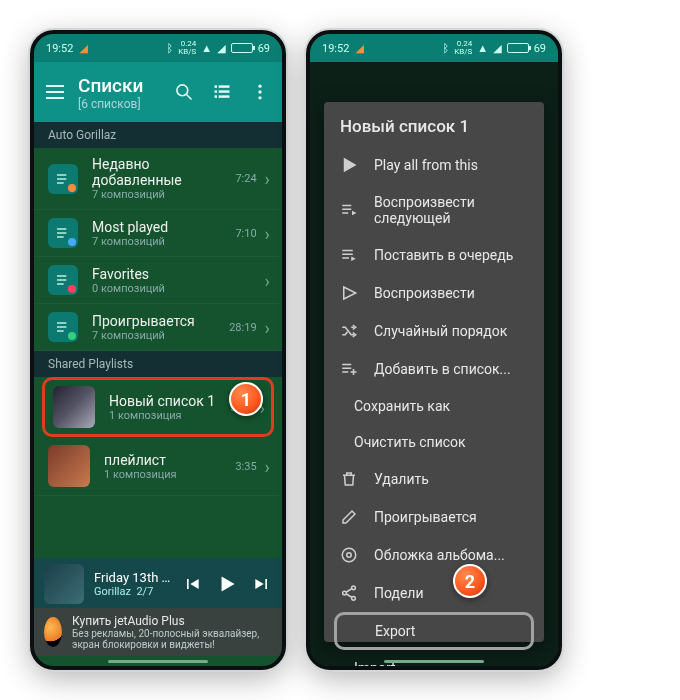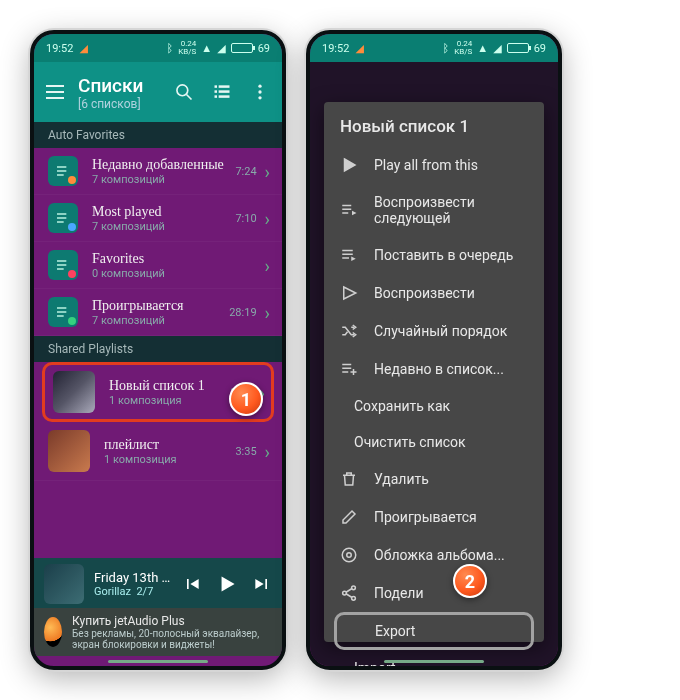--- a/index.html
+++ b/index.html
@@ -7,21 +7,21 @@
     background: #fff;
     width: 680px; height: 700px;
     font-family: Roboto, -apple-system, sans-serif;
     display: flex;
     gap: 20px;
     padding: 30px;
     position: relative;
   }
   .phone {
     width: 256px; height: 640px;
-    background: #701a75;
+    background: #14532d;
     border-radius: 24px;
     border: 4px solid #0a1012;
     box-shadow: 0 0 0 2px #d6d6d6, 0 8px 30px rgba(0,0,0,.3);
     overflow: hidden;
     position: relative;
     color: #eaeaea;
   }
   
   .status {
     height: 28px;
@@ -68,21 +68,21 @@
   }
   .row .thumb{
     width:30px;height:30px;border-radius:6px;
     display:flex;align-items:center;justify-content:center;
     margin-right:14px;flex-shrink:0;
   }
   .row .thumb.img{width:42px;height:42px;border-radius:6px;}
   .t-teal{background:#0d7a71;}
   .dot{width:8px;height:8px;border-radius:50%;position:absolute;margin-left:20px;margin-top:18px;}
   .row .meta{flex:1;min-width:0;}
-  .row .name{font-size:14px;color:#f0f0f0;font-family:Liberation Serif, serif;}
+  .row .name{font-size:14px;color:#f0f0f0;}
   .row .sub{font-size:11px;color:#8aa;}
   .row .dur{font-size:11px;color:#8aa;margin-right:8px;}
   .chev{color:#6a8;font-size:18px;}
   .row.hl{border:3px solid #e23c1f;border-radius:10px;margin:0 8px;padding:6px 6px 6px 8px;}
   
   .art1{background:linear-gradient(135deg,#223 0%,#556 50%,#aab 100%);}
   .art2{background:linear-gradient(135deg,#7a3b2a,#c97a4e);}
   .art3{background:linear-gradient(135deg,#1b3f4a,#3d6d74);}
   
   .np{
@@ -175,21 +175,21 @@
           <rect x="8" y="16" width="13" height="3"></rect>
         </svg>
       <svg class="ico" viewBox="0 0 24 24" fill="currentColor">
           <circle cx="12" cy="5" r="2"></circle>
           <circle cx="12" cy="12" r="2"></circle>
           <circle cx="12" cy="19" r="2"></circle>
         </svg>
     </div>
   </div>
 
-  <div class="section-head">Auto Favorites</div>
+  <div class="section-head">Auto Gorillaz</div>
 
   <div class="row">
     <div class="thumb t-teal">
       <svg width="16" height="16" viewBox="0 0 24 24" fill="#cfe">
           <rect x="3" y="5" width="14" height="2"></rect>
           <rect x="3" y="11" width="14" height="2"></rect>
           <rect x="3" y="17" width="10" height="2"></rect>
         </svg>
     </div>
     <span class="dot" style="background:#ff8c3b"></span>
@@ -362,21 +362,21 @@
         </svg>
         <span>Случайный порядок</span>
       </div>
     <div class="mrow">
         <svg class="mico" viewBox="0 0 24 24" fill="currentColor">
           <rect x="3" y="5" width="12" height="2"></rect>
           <rect x="3" y="10" width="12" height="2"></rect>
           <rect x="3" y="15" width="8" height="2"></rect>
           <path d="M18 12v8M14 16h8" stroke="currentColor" stroke-width="2"></path>
         </svg>
-        <span>Недавно в список...</span>
+        <span>Добавить в список...</span>
       </div>
     <div class="mrow noico">
         <span>Сохранить как</span>
       </div>
     <div class="mrow noico">
         <span>Очистить список</span>
       </div>
     <div class="mrow">
         <svg class="mico" viewBox="0 0 24 24" fill="none" stroke="currentColor" stroke-width="2">
           <path d="M4 7h16M9 7V4h6v3M6 7l1 13h10l1-13"></path>

